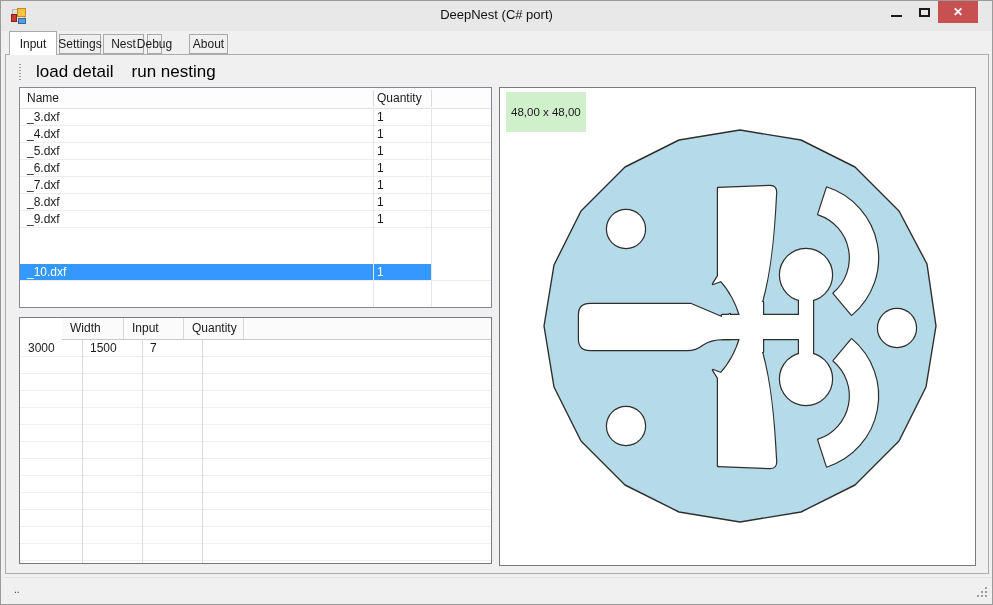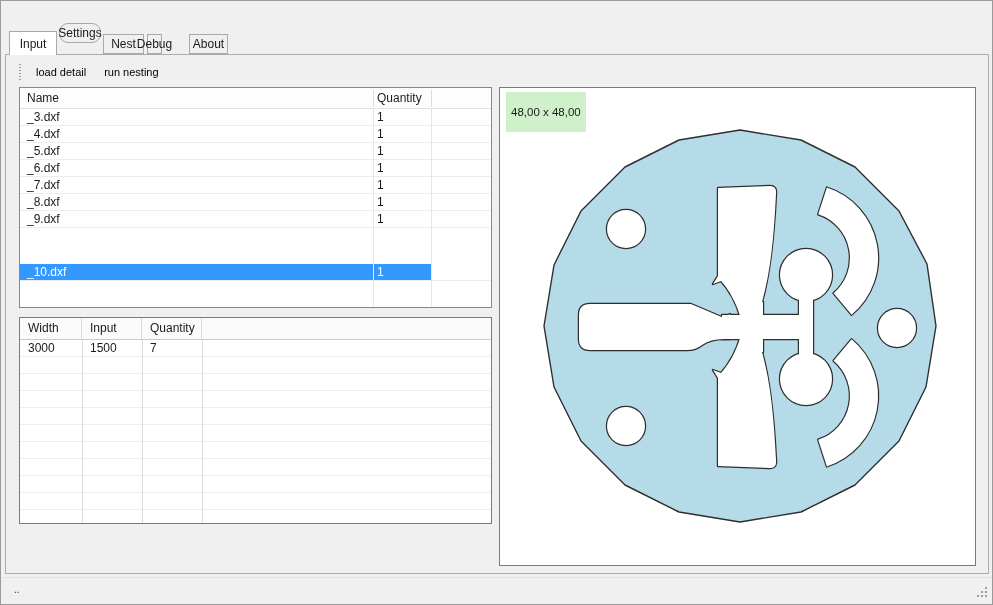--- a/index.html
+++ b/index.html
@@ -21,50 +21,50 @@
   .win-btn { width:28px; height:22px; display:flex; align-items:center; justify-content:center; }
   .glyph-min { width:11px; height:2px; background:#1a1a1a; margin-top:8px; }
   .glyph-max { width:11px; height:9px; border:2px solid #1a1a1a; }
   .btn-close { width:40px; height:22px; background:#c75050; color:#fff; display:flex; align-items:center; justify-content:center;
                font-size:12px; font-weight:bold; }
 
   
   .tab { position:absolute; border:1px solid #a9a9a9; background:#f0f0f0; font-size:12px;
          display:flex; align-items:center; justify-content:center;text-align:center; }
   .tab.active { left:8px; top:30px; width:48px; height:24px; background:#fff; border-bottom:none; z-index:3; }
-  .tab.t1 { left:58px; top:22px; width:42px; height:20px;border-radius:9px; }
+  .tab.t1 { left:58px; top:33px; width:42px; height:20px; }
   .tab.t2 { left:102px; top:33px; width:41px; height:20px; }
   .tab.t3 { left:146px; top:33px; width:15px; height:20px; }
   .tab.t4 { left:188px; top:33px; width:39px; height:20px; }
 
   .page { position:absolute; left:4px; top:53px; width:984px; height:520px; background:#f0f0f0; border:1px solid #acacac; }
 
   
   .toolstrip { position:absolute; height:26px; display:flex; align-items:center; background:#f0f0f0; }
   .ts-left  { left:14px;  top:58px; width:477px; }
   .ts-right { left:498px; top:58px; width:477px; }
   .grip { width:2px; height:16px; margin:0 6px 0 4px;
           background:repeating-linear-gradient(to bottom, #9a9a9a 0 1px, transparent 1px 3px); }
-  .ts-btn { padding:4px 8px; font-size:11px; color:#000; border:1px solid transparent; }
+  .ts-btn { padding:4px 8px; font-size:17px; color:#000; border:1px solid transparent; }
   .ts-btn.checked { background:#90ee90; border:1px solid #4a9fe4; }
 
   
   .listview { position:absolute; left:18px; top:86px; width:473px; height:221px; background:#fff; border:1px solid #828790; }
   .lv-header { position:relative; height:21px; border-bottom:1px solid #e2e2e2; background:#fdfdfd; }
   .lv-h-name { position:absolute; left:7px; top:3px; }
   .lv-h-qty  { position:absolute; left:357px; top:3px; }
   .lv-hline  { position:absolute; top:2px; width:1px; height:17px; background:#dcdcdc; }
   .lv-vline  { position:absolute; top:21px; bottom:0; width:1px; background:#e6e6e6; z-index:2; }
   .lv-row { position:relative; height:17px; line-height:17px; border-bottom:1px solid #ededed; white-space:nowrap;padding-left:27px; }
   .lv-name { position:absolute; left:7px; }
   .lv-qty  { position:absolute; left:357px; }
   .lv-row.selected { background:linear-gradient(to right, #3399ff 0, #3399ff 411px, transparent 411px); color:#fff;margin-top:36px; }
 
   
-  .grid { position:absolute; left:18px; top:316px; width:473px; height:207px; background:#fff; border:1px solid #7a7a7a; }
+  .grid { position:absolute; left:18px; top:316px; width:473px; height:247px; background:#fff; border:1px solid #7a7a7a;padding-left:42px; }
   .g-header { position:relative; height:22px; border-bottom:1px solid #c9c9c9; background:#fbfbfb; }
   .g-hcell { position:absolute; top:0; height:21px; line-height:21px; padding-left:8px; border-right:1px solid #d9d9d9; }
   .g-body { position:absolute; left:0; top:22px; right:0; bottom:0;
             background:repeating-linear-gradient(to bottom, transparent 0 16px, #efefef 16px 17px); }
   .g-vline { position:absolute; top:22px; bottom:0; width:1px; background:#dcdcdc; }
   .g-cell { position:absolute; top:22px; height:17px; line-height:17px; padding-left:8px; }
 
   
   .canvas { position:absolute; left:498px; top:86px; width:477px; height:479px; background:#fff; border:1px solid #7a7a7a; }
   .size-label { position:absolute; left:6px; top:4px; padding:14px 5px; background:#cff0ca; font-size:11.5px; color:#1a1a1a; }
@@ -74,20 +74,40 @@
   .statusbar { position:absolute; left:2px; top:576px; width:989px; height:25px; background:#f0f0f0; border-top:1px solid #e3e3e3; }
   .status-text { position:absolute; left:11px; top:6px; font-size:10px; color:#333; }
   .resize-grip { position:absolute; right:3px; bottom:3px; width:12px; height:12px; }
   .rg-dot { position:absolute; width:2px; height:2px; background:#9f9f9f; }
 </style>
 </head>
 <body>
 
 <div class="window">
 
+  <div class="titlebar">
+    <div class="app-icon">
+      <div class="frame"></div>
+      <div class="sq-y"></div>
+      <div class="sq-r"></div>
+      <div class="sq-b"></div>
+    </div>
+    <div class="title-text">DeepNest (C# port)</div>
+    <div class="win-btns">
+      <div class="win-btn">
+          <div class="glyph-min"></div>
+        </div>
+      <div class="win-btn">
+          <div class="glyph-max"></div>
+        </div>
+      <div class="btn-close">
+          <span>✕</span>
+        </div>
+    </div>
+  </div>
 
   <div class="page"></div>
 
   <div class="tab active">Input</div>
   <div class="tab t1">Settings</div>
   <div class="tab t2">Nest</div>
   <div class="tab t3">Debug</div>
   <div class="tab t4">About</div>
 
   <div class="toolstrip ts-left">

